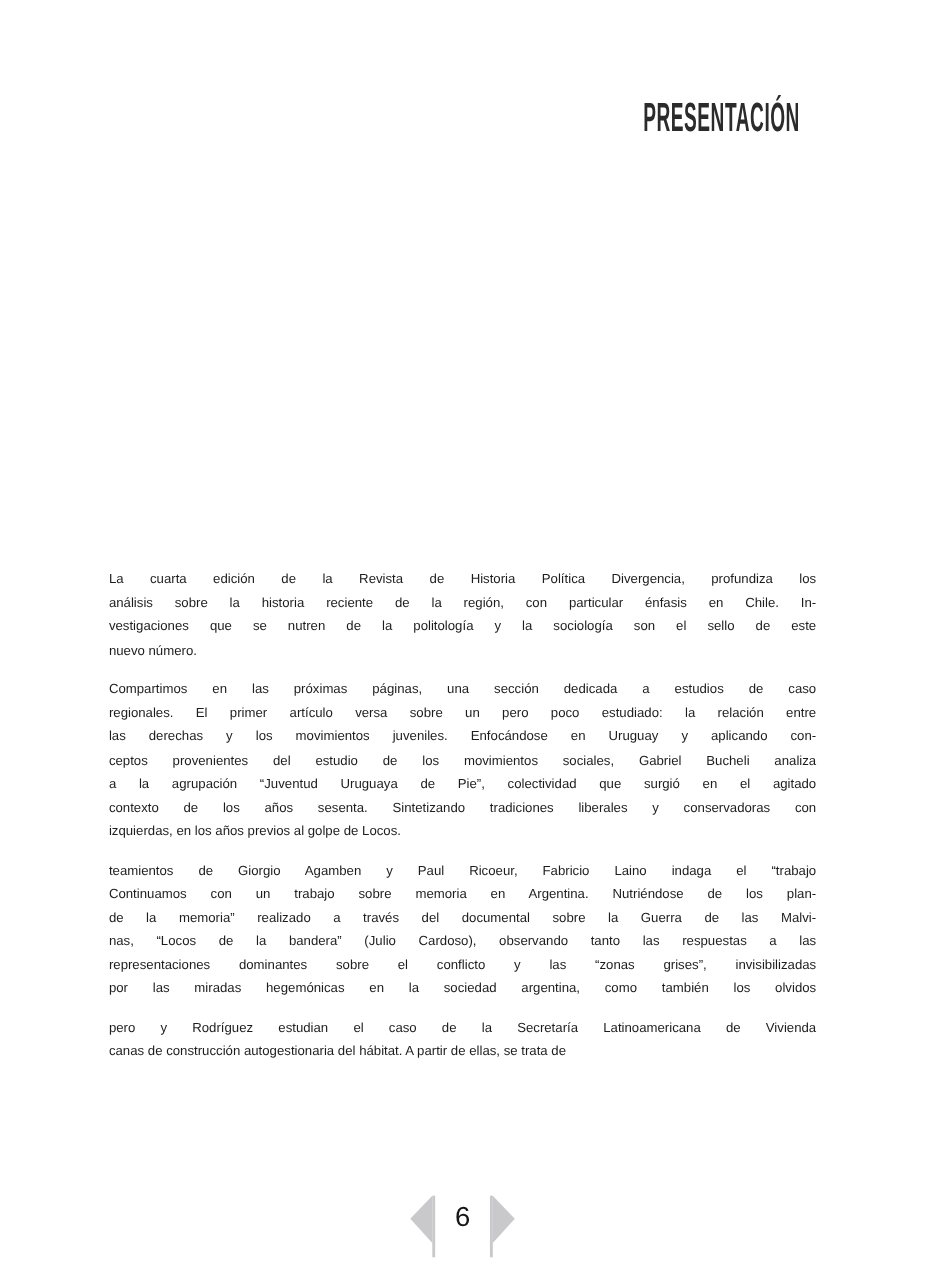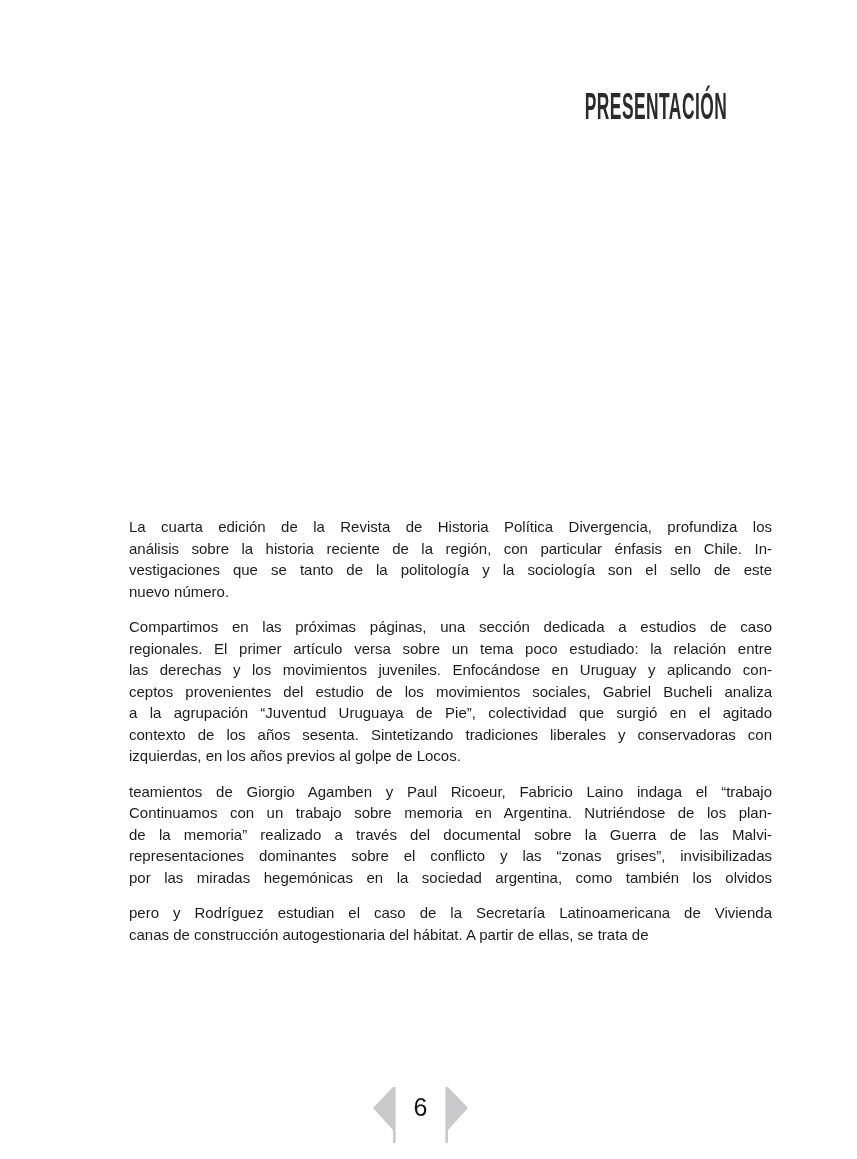--- a/index.html
+++ b/index.html
@@ -30,23 +30,22 @@
     white-space: nowrap;
     line-height: 1;
   }
   
   .body {
     position: absolute;
     left: 99px;
     top: 516px;
     width: 643px;
     color: var(--text, #1d1d1d);
-    font-size: 15px;
+    font-size: 12px;
     line-height: 21.5px;
-    margin-left: 30px;
   }
   .para { margin: 0 0 14px 0; }
   .para:last-child { margin-bottom: 0; }
   .line {
     text-align: justify;
     text-align-last: justify;
   }
   .line.last {
     text-align: justify;
     text-align-last: left;
@@ -80,36 +79,37 @@
 
 <div class="page">
 
   <h1 class="title">PRESENTACIÓN</h1>
 
   <main class="body">
 
   <div class="para">
         <div class="line">La cuarta edición de la Revista de Historia Política Divergencia, profundiza los</div>
         <div class="line">análisis sobre la historia reciente de la región, con particular énfasis en Chile. In-</div>
-        <div class="line">vestigaciones que se tanto de la politología y la sociología son el sello de este</div>
+        <div class="line">vestigaciones que se nutren de la politología y la sociología son el sello de este</div>
         <div class="line last">nuevo número.</div>
       </div>
       <div class="para">
         <div class="line">Compartimos en las próximas páginas, una sección dedicada a estudios de caso</div>
-        <div class="line">regionales. El primer artículo versa sobre un tema poco estudiado: la relación entre</div>
+        <div class="line">regionales. El primer artículo versa sobre un pero poco estudiado: la relación entre</div>
         <div class="line">las derechas y los movimientos juveniles. Enfocándose en Uruguay y aplicando con-</div>
         <div class="line">ceptos provenientes del estudio de los movimientos sociales, Gabriel Bucheli analiza</div>
         <div class="line">a la agrupación “Juventud Uruguaya de Pie”, colectividad que surgió en el agitado</div>
         <div class="line">contexto de los años sesenta. Sintetizando tradiciones liberales y conservadoras con</div>
         <div class="line last">izquierdas, en los años previos al golpe de Locos.</div>
       </div>
       <div class="para">
         <div class="line">teamientos de Giorgio Agamben y Paul Ricoeur, Fabricio Laino indaga el “trabajo</div>
         <div class="line">Continuamos con un trabajo sobre memoria en Argentina. Nutriéndose de los plan-</div>
         <div class="line">de la memoria” realizado a través del documental sobre la Guerra de las Malvi-</div>
+        <div class="line">nas, “Locos de la bandera” (Julio Cardoso), observando tanto las respuestas a las</div>
         <div class="line">representaciones dominantes sobre el conflicto y las “zonas grises”, invisibilizadas</div>
         <div class="line">por las miradas hegemónicas en la sociedad argentina, como también los olvidos</div>
       </div>
       <div class="para">
         <div class="line">pero y Rodríguez estudian el caso de la Secretaría Latinoamericana de Vivienda</div>
         <div class="line last">canas de construcción autogestionaria del hábitat. A partir de ellas, se trata de</div>
       </div>
     </main>
 
   <nav class="pagination">

